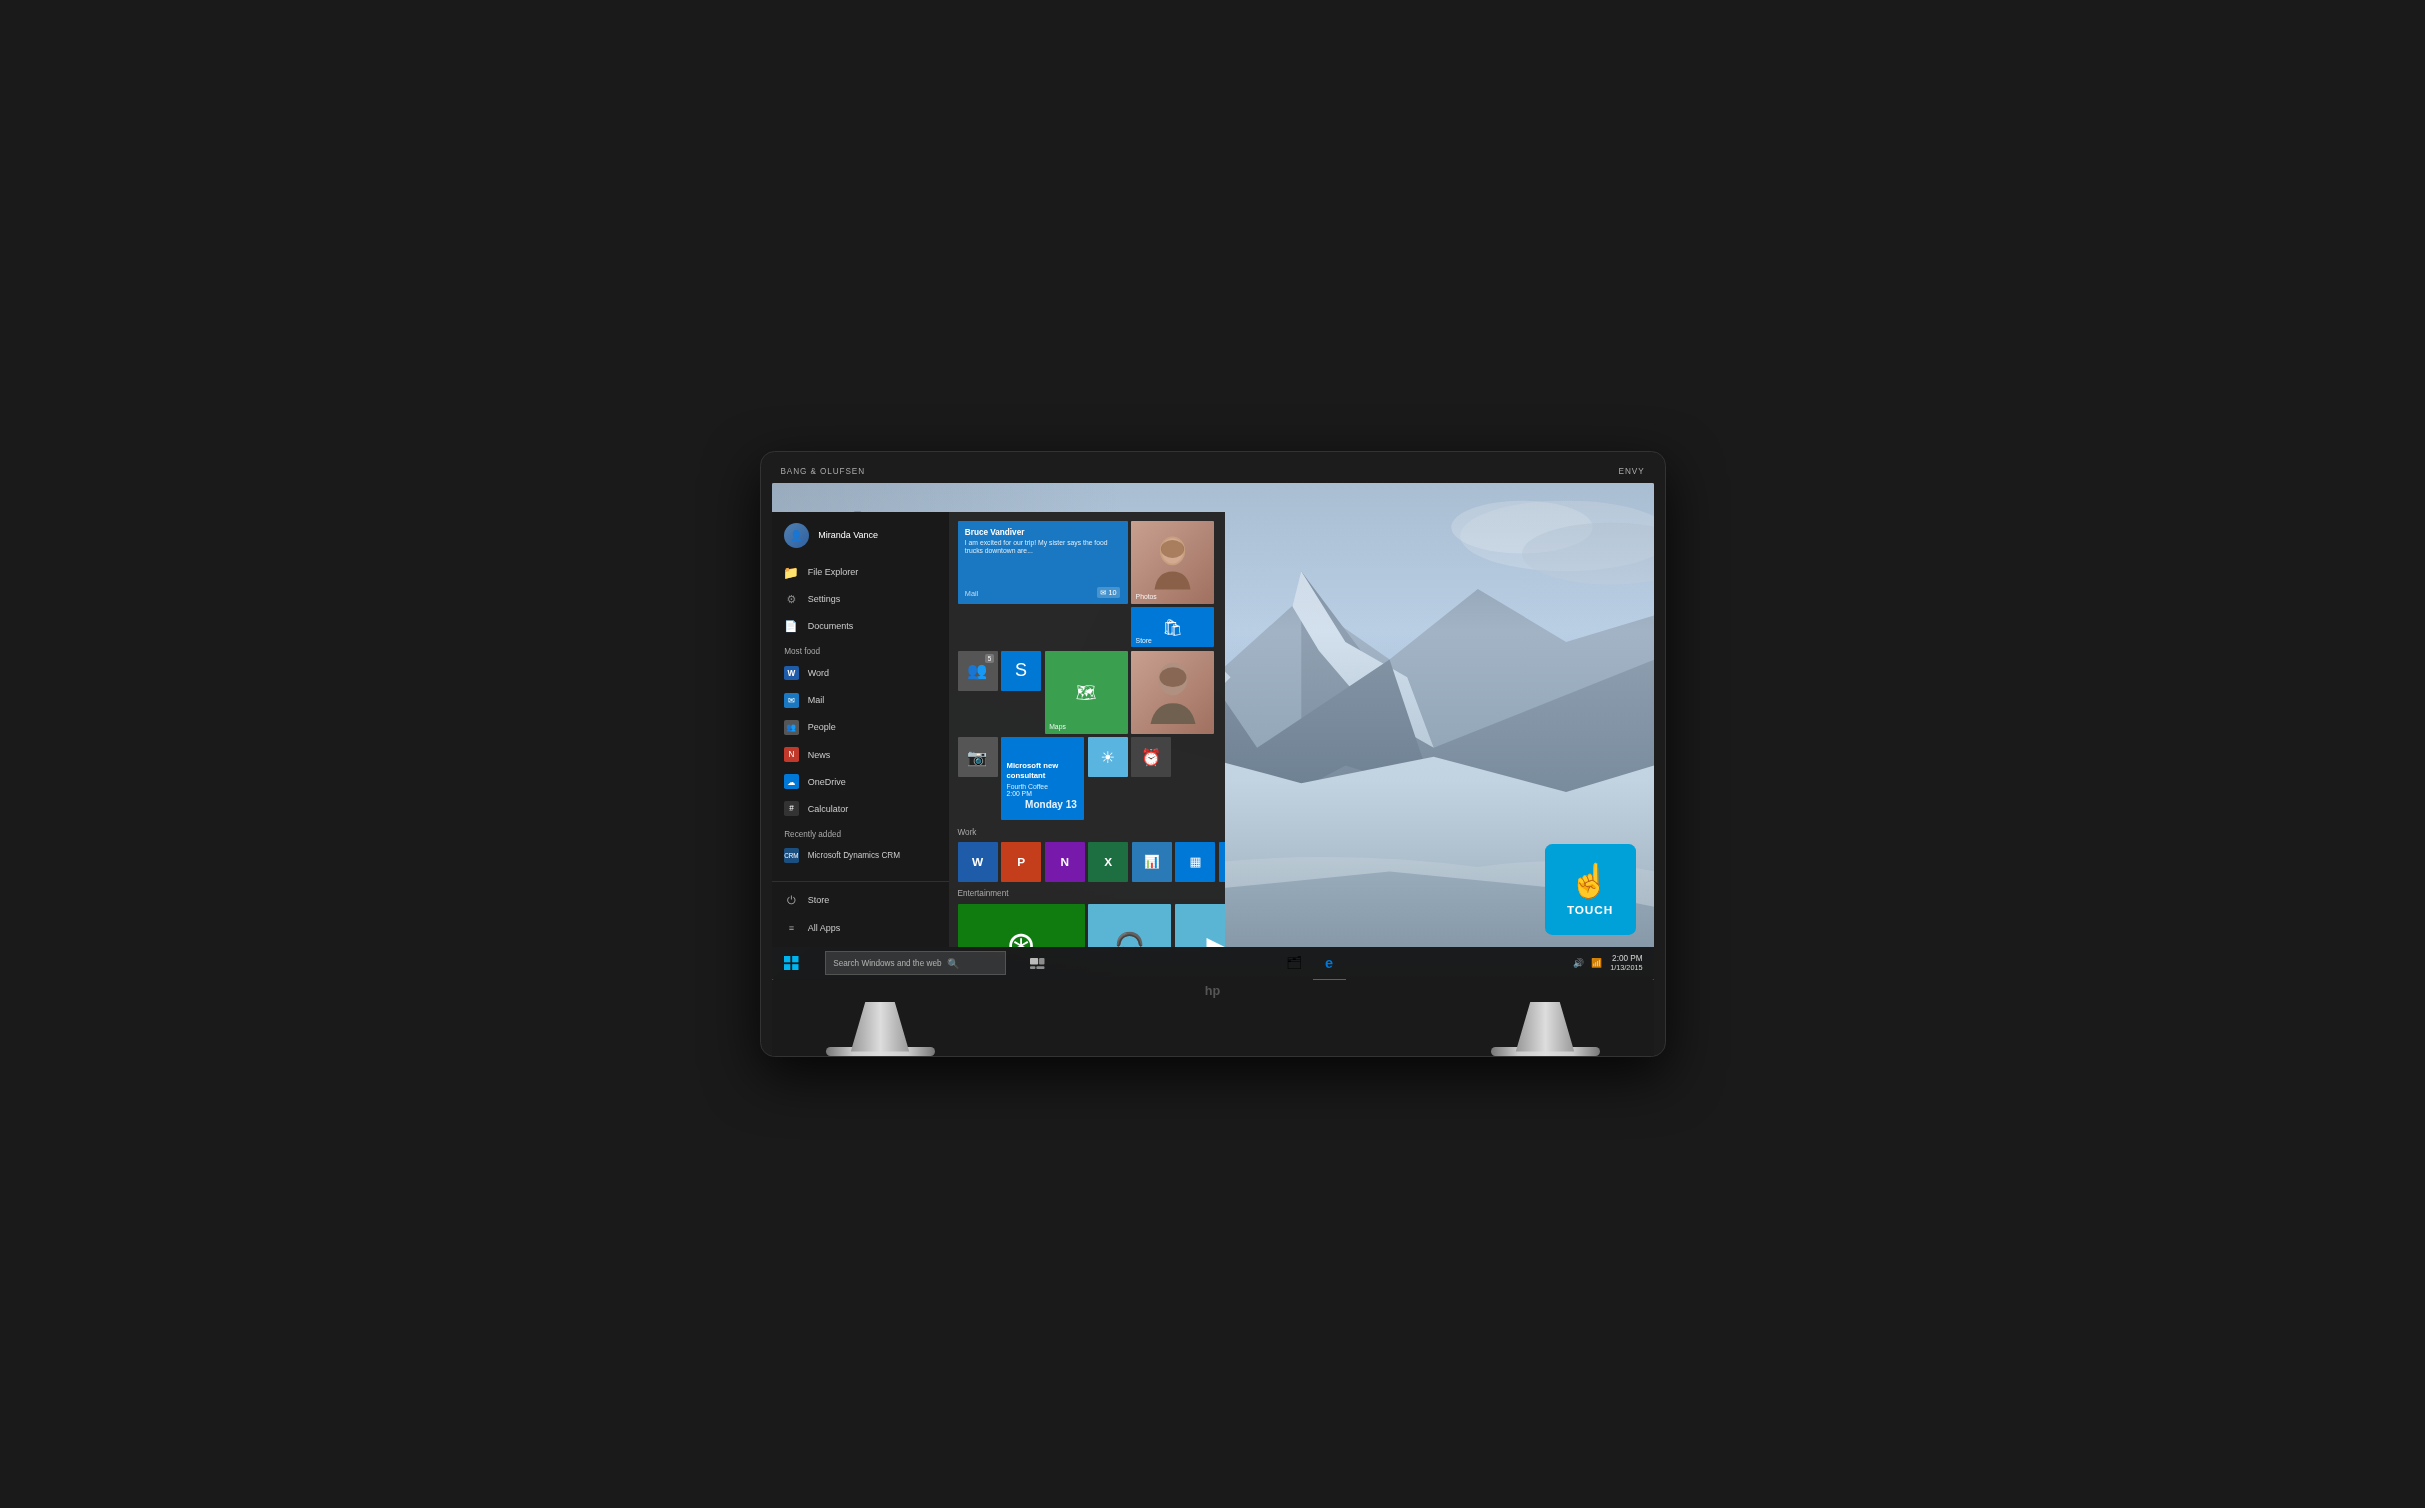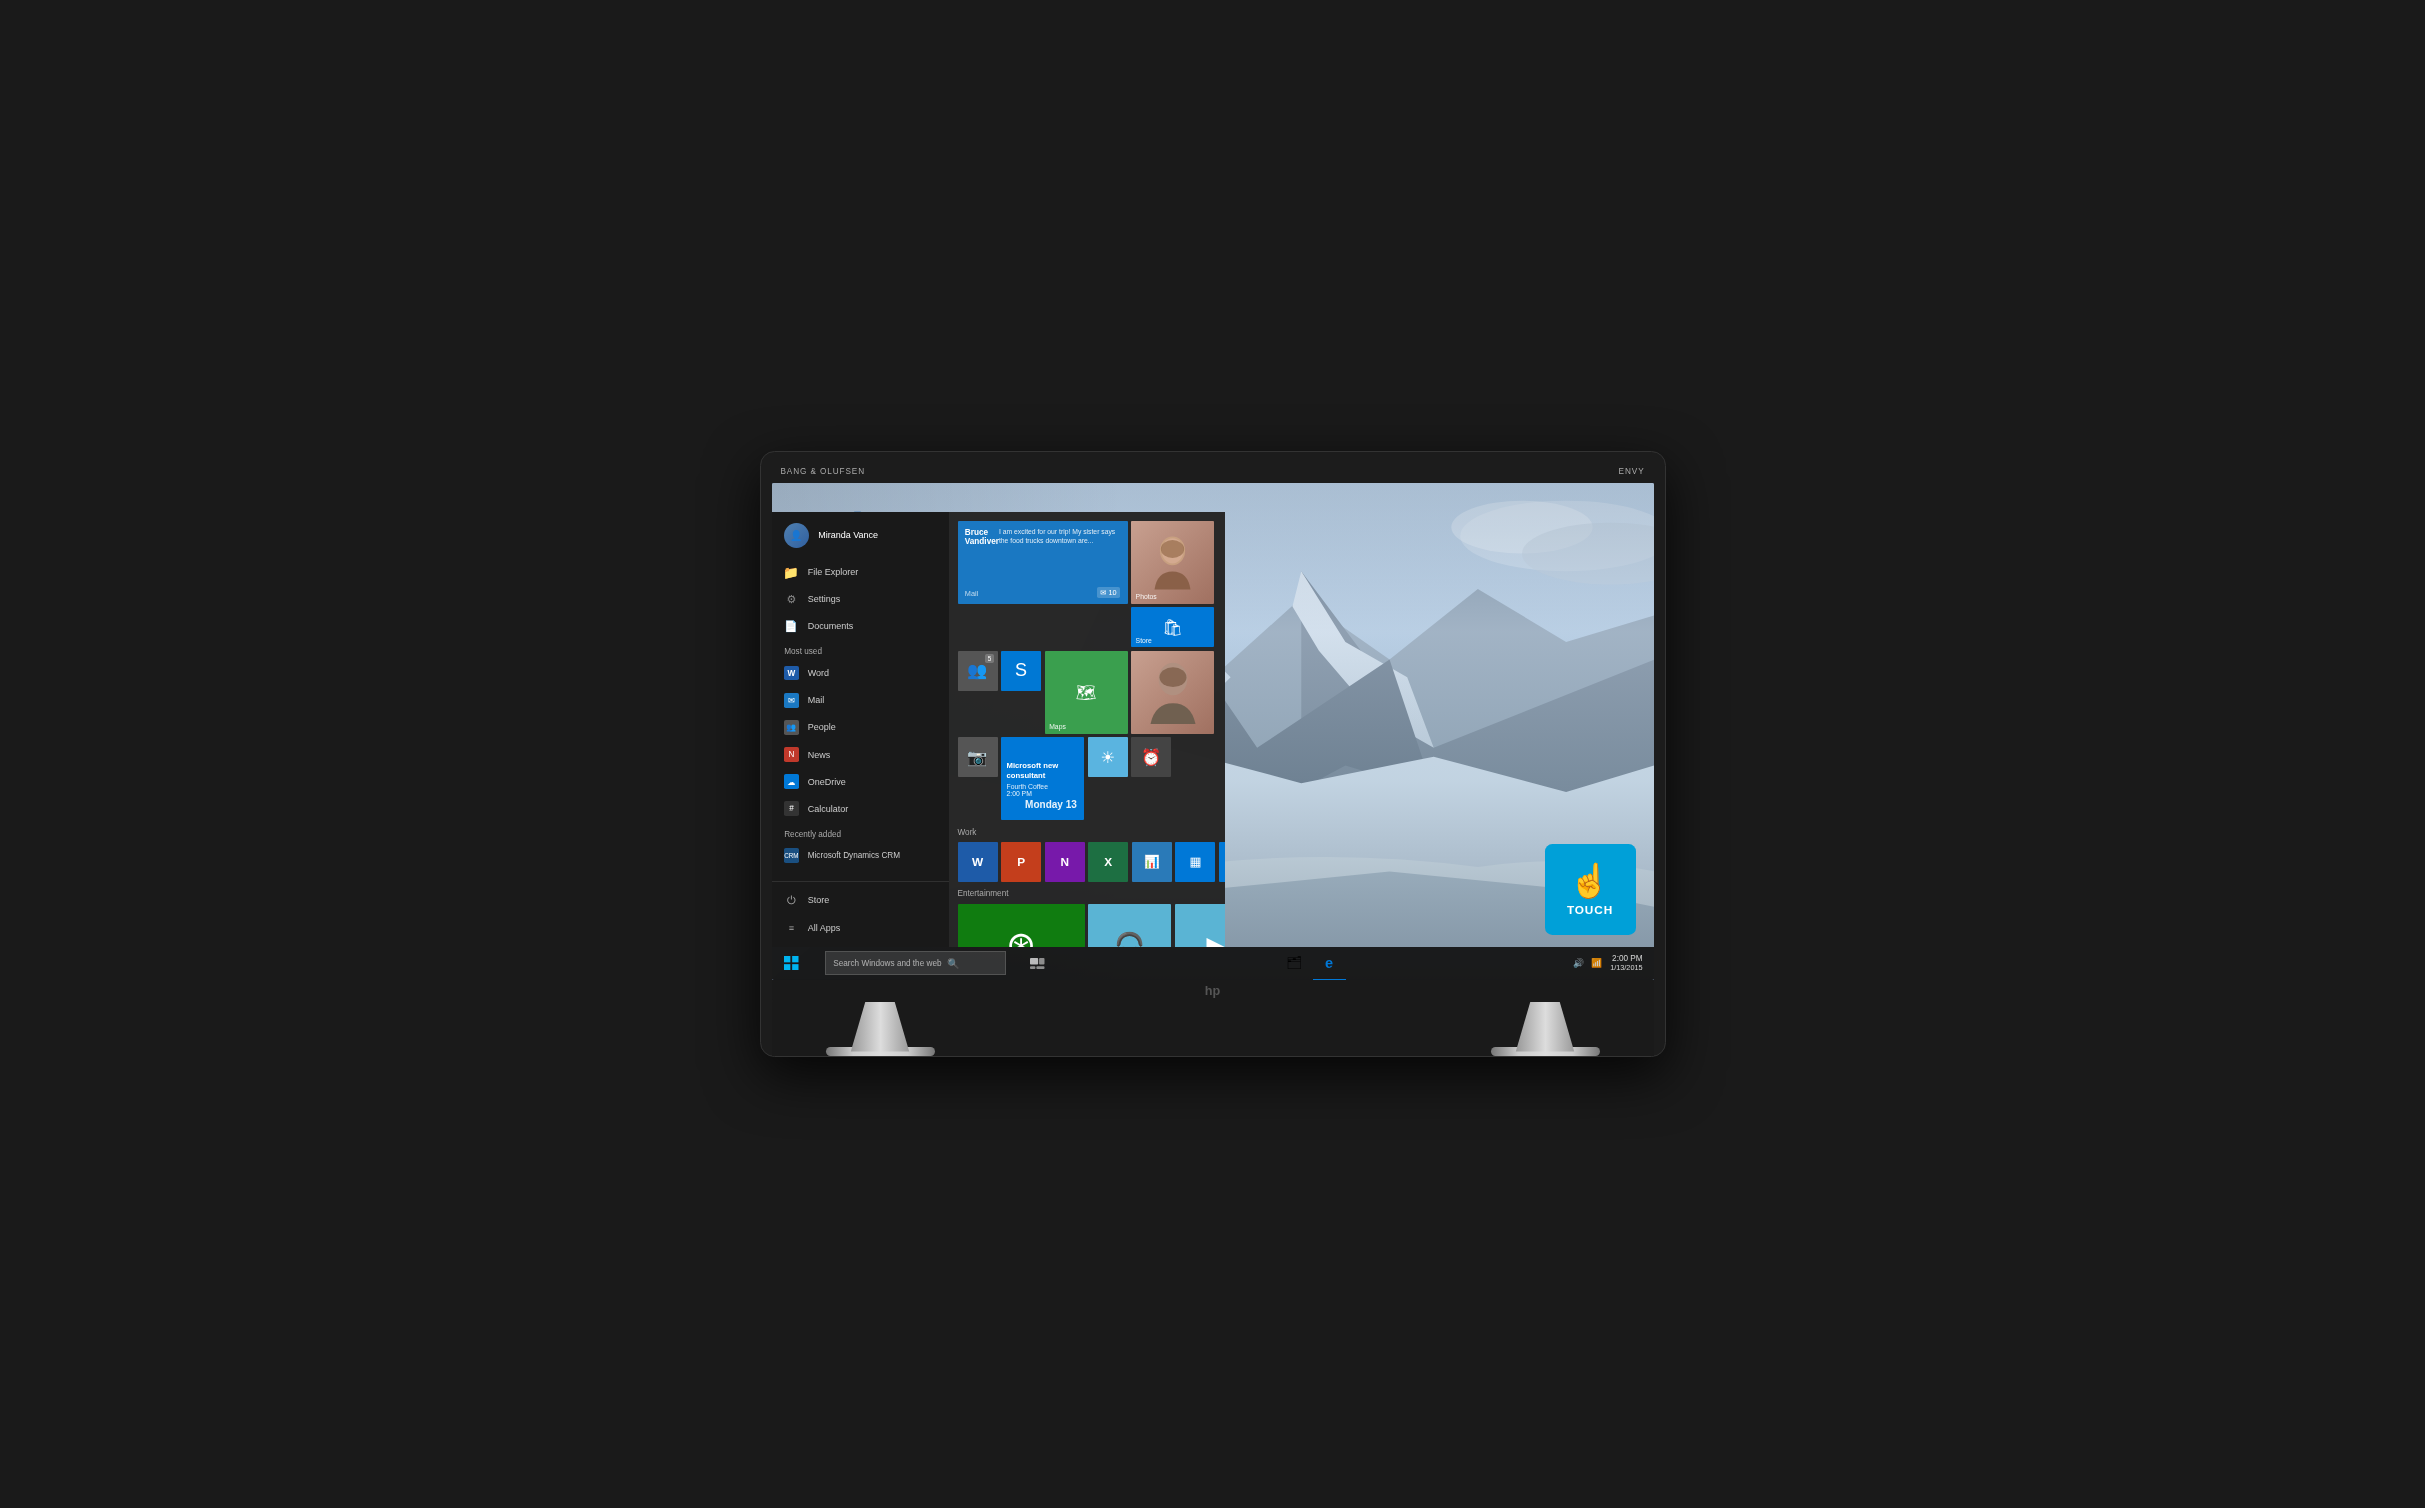--- a/index.html
+++ b/index.html
@@ -225,21 +225,21 @@
       background: #1a78c2;
       width: 170px;
       height: 83px;
     }
 
     .tile-mail-content {
       position: absolute;
       inset: 0;
       padding: 7.3px;
       display: flex;
-      flex-direction: row;
+      flex-direction: column;
     }
 
     .tile-mail-from {
       color: white;
       font-size: 8.2px;
       font-weight: bold;
       margin-bottom: 1.8px;
     }
 
     .tile-mail-preview {
@@ -699,21 +699,21 @@
         </div>
         <div class="start-nav-item">
           <div class="start-nav-icon settings-icon">⚙</div>
           <span>Settings</span>
         </div>
         <div class="start-nav-item">
           <div class="start-nav-icon docs-icon">📄</div>
           <span>Documents</span>
         </div>
 
-        <div class="section-label">Most used</div>
+        <div class="section-label">Most food</div>
 
         <div class="start-nav-item">
           <div class="start-nav-icon nav-word" style="width:14.5px;height:14.5px;font-size:8.2px;">W</div>
           <span>Word</span>
         </div>
 
         <div class="start-nav-item">
           <div class="start-nav-icon nav-mail" style="width:14.5px;height:14.5px;font-size:8.2px;">✉</div>
           <span>Mail</span>
         </div>

